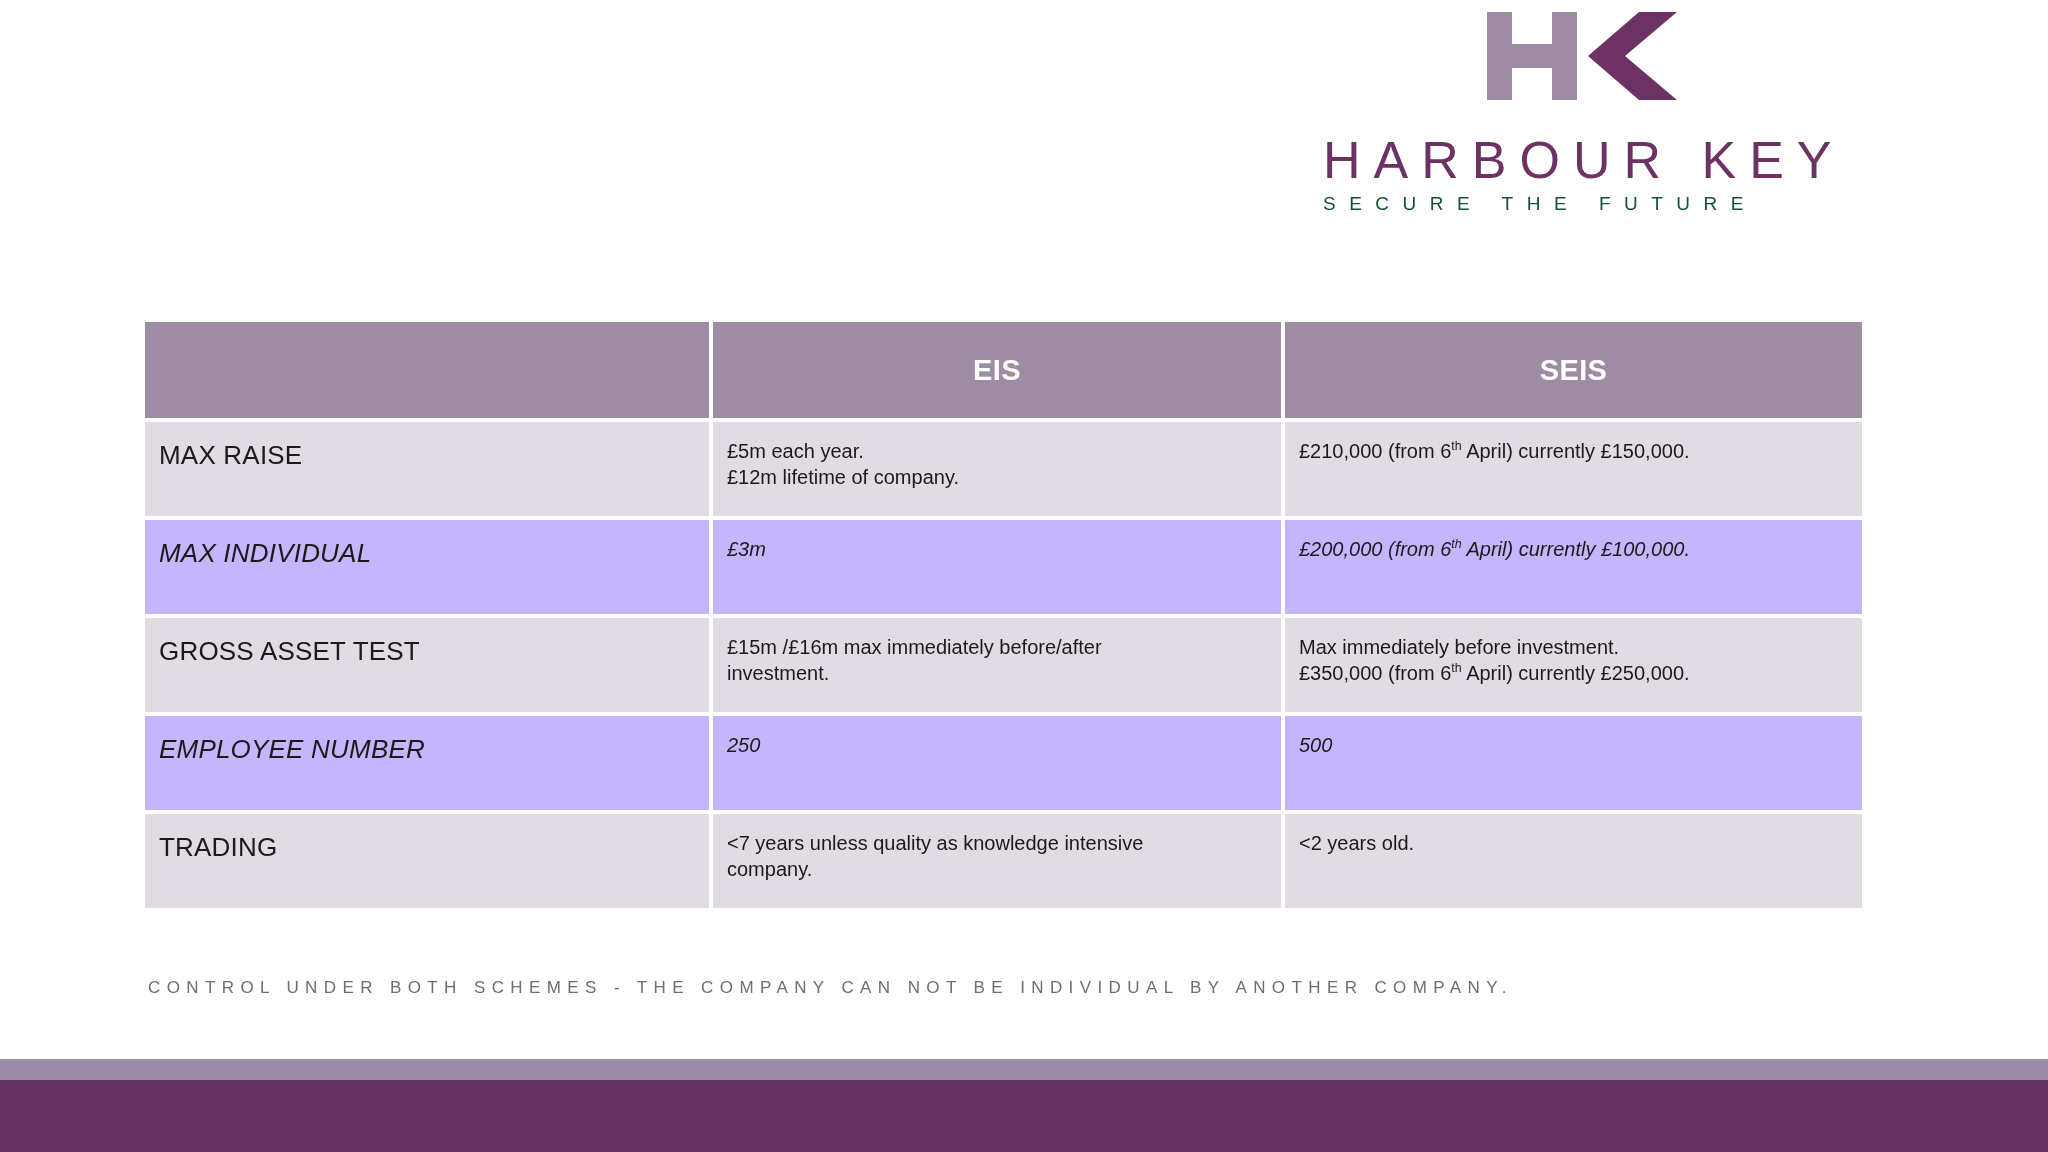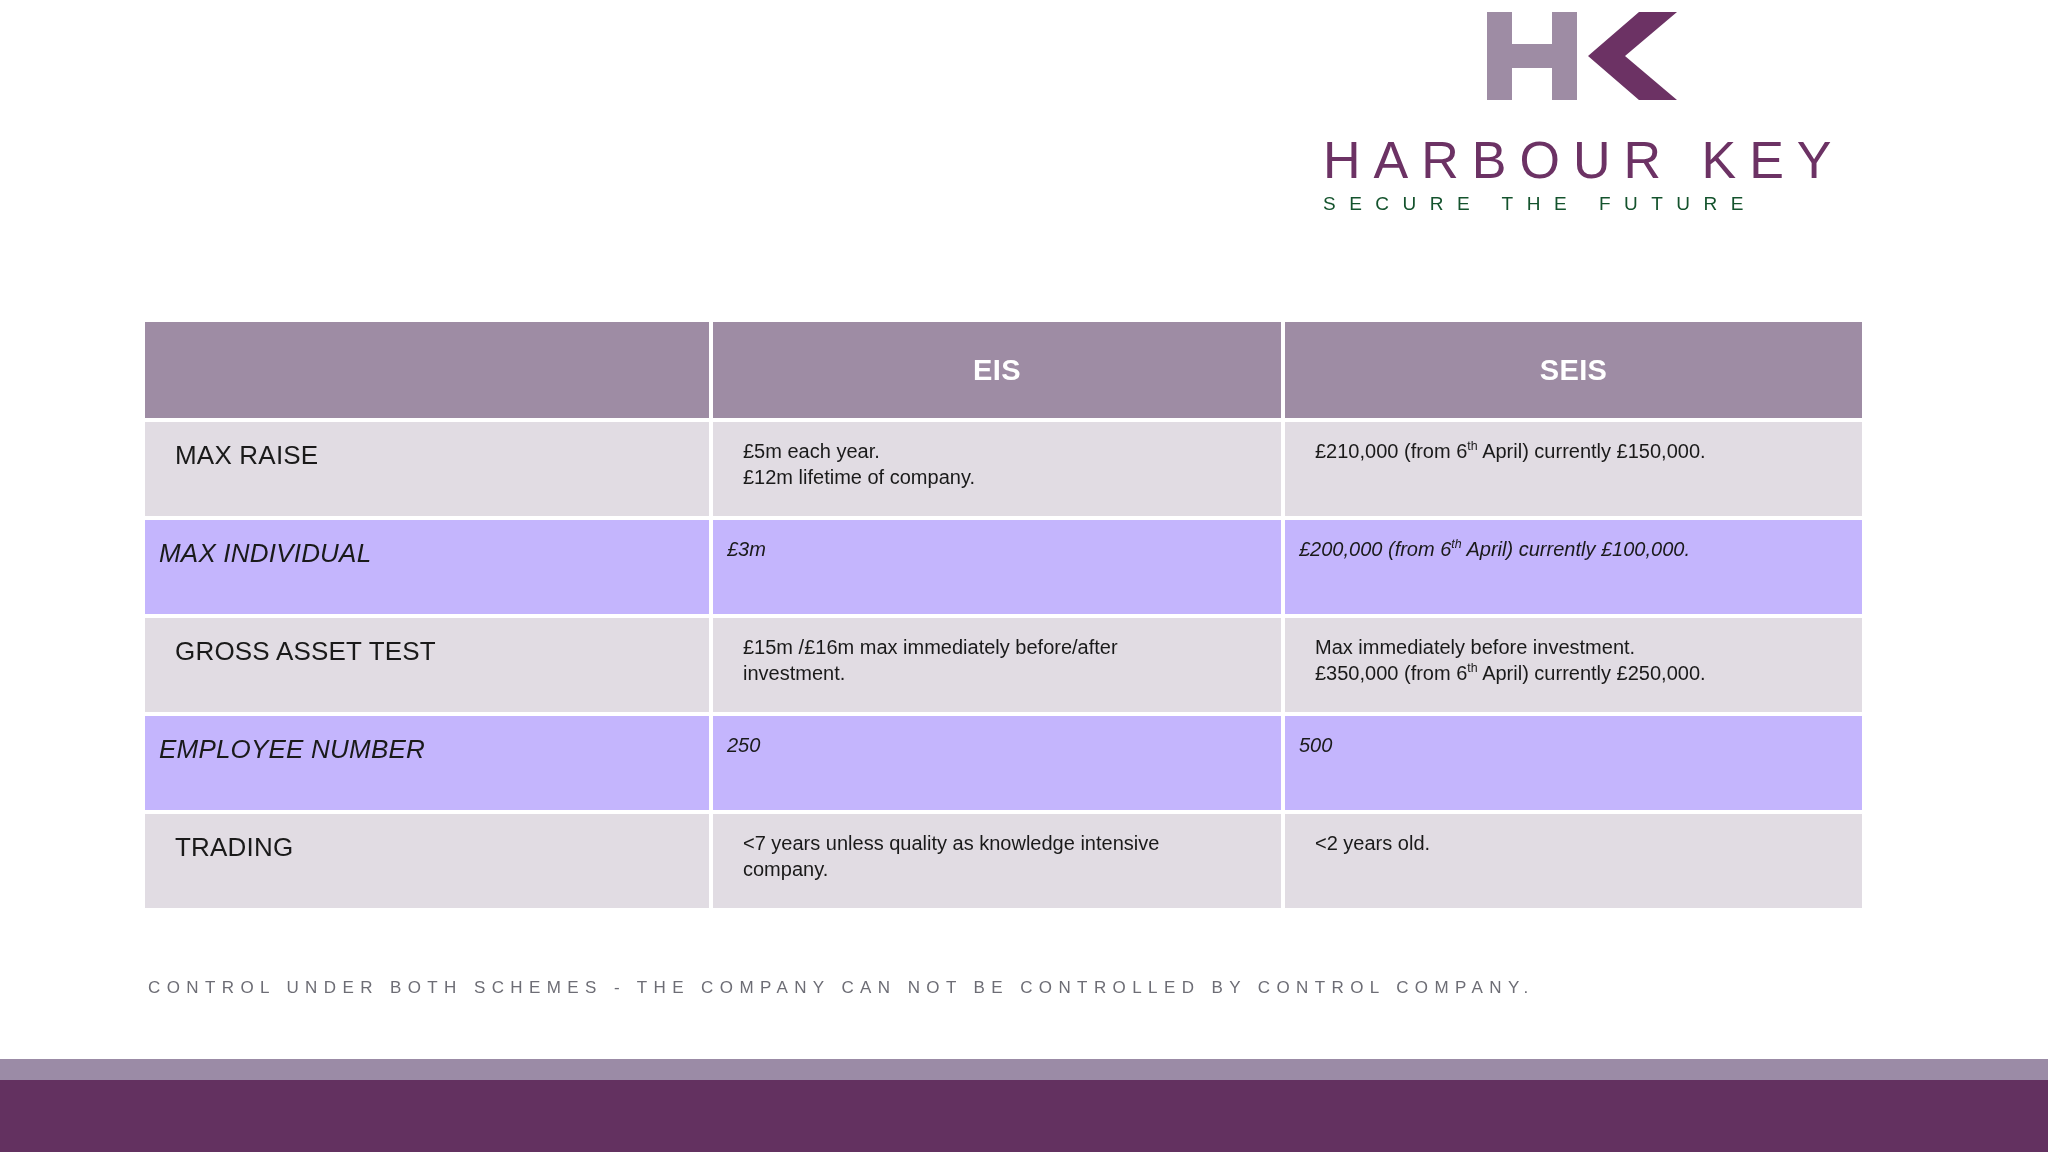--- a/index.html
+++ b/index.html
@@ -98,21 +98,21 @@
     text-align: center;
     vertical-align: middle;
     color: #ffffff;
     font-size: 29px;
     font-weight: bold;
     letter-spacing: 0.4px;
   }
   .comparison-table thead th.th-blank { background: #9e8ca4; }
 
   
-  .comparison-table tbody tr.row-dark td { background: #e1dce3; padding-left: 16px; }
+  .comparison-table tbody tr.row-dark td { background: #e1dce3; }
   .comparison-table tbody tr.row-light td { background: #c4b5fd; font-style: italic; }
 
   .comparison-table tbody td { height: 94px; }
 
   .cell-inner {
     padding: 16px 14px 14px 14px;
     font-size: 20px;
     line-height: 1.32;
     color: #1a1a1a;
   }
@@ -277,18 +277,18 @@
         <td class="cell-seis">
           <div class="cell-inner">
             <span class="line">&lt;2 years old.</span>
           </div>
         </td>
       </tr>
 
     </tbody>
   </table>
 
-  <div class="footer-note">CONTROL UNDER BOTH SCHEMES - THE COMPANY CAN NOT BE CONTROLLED BY CONTROL COMPANY.</div>
+  <div class="footer-note">CONTROL UNDER BOTH SCHEMES - THE COMPANY CAN NOT BE INDIVIDUAL BY ANOTHER COMPANY.</div>
 
   <div class="bottom-stripe"></div>
   <div class="bottom-band"></div>
 
 </div>
 
 </body></html>

